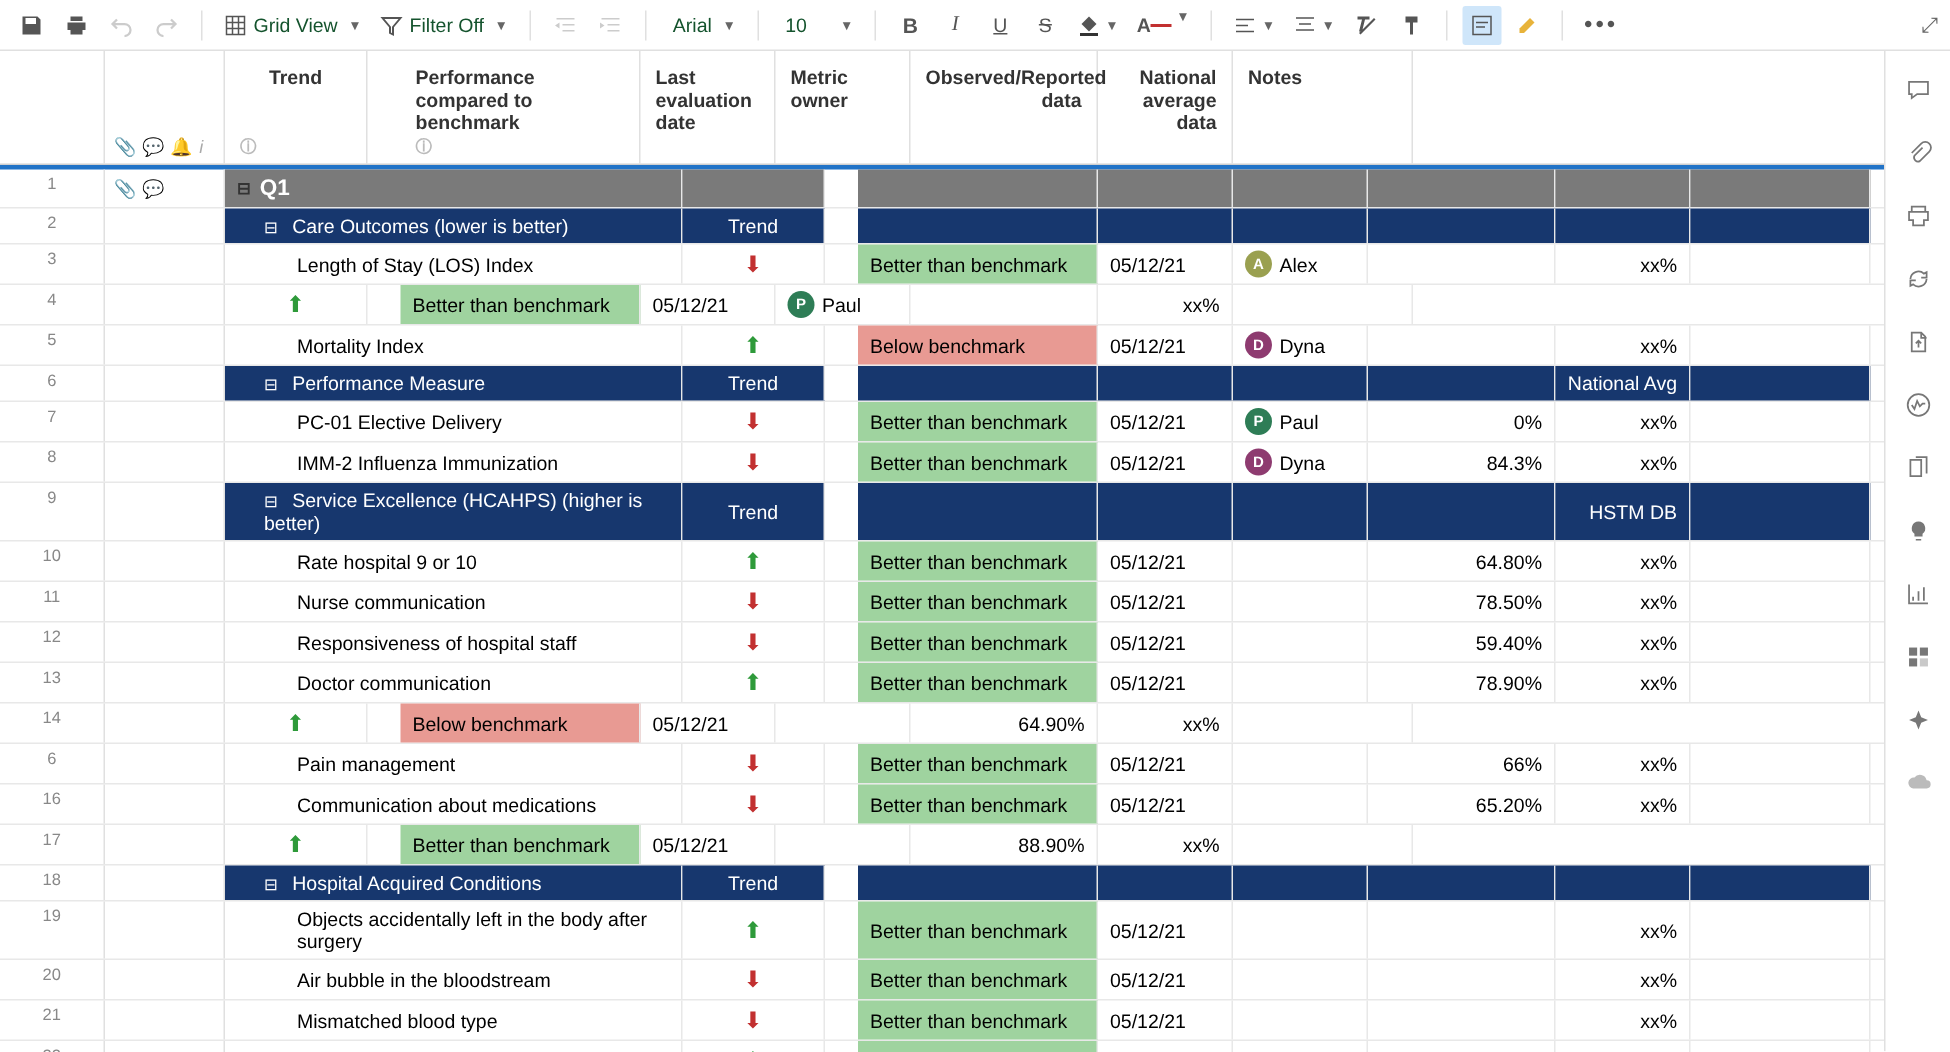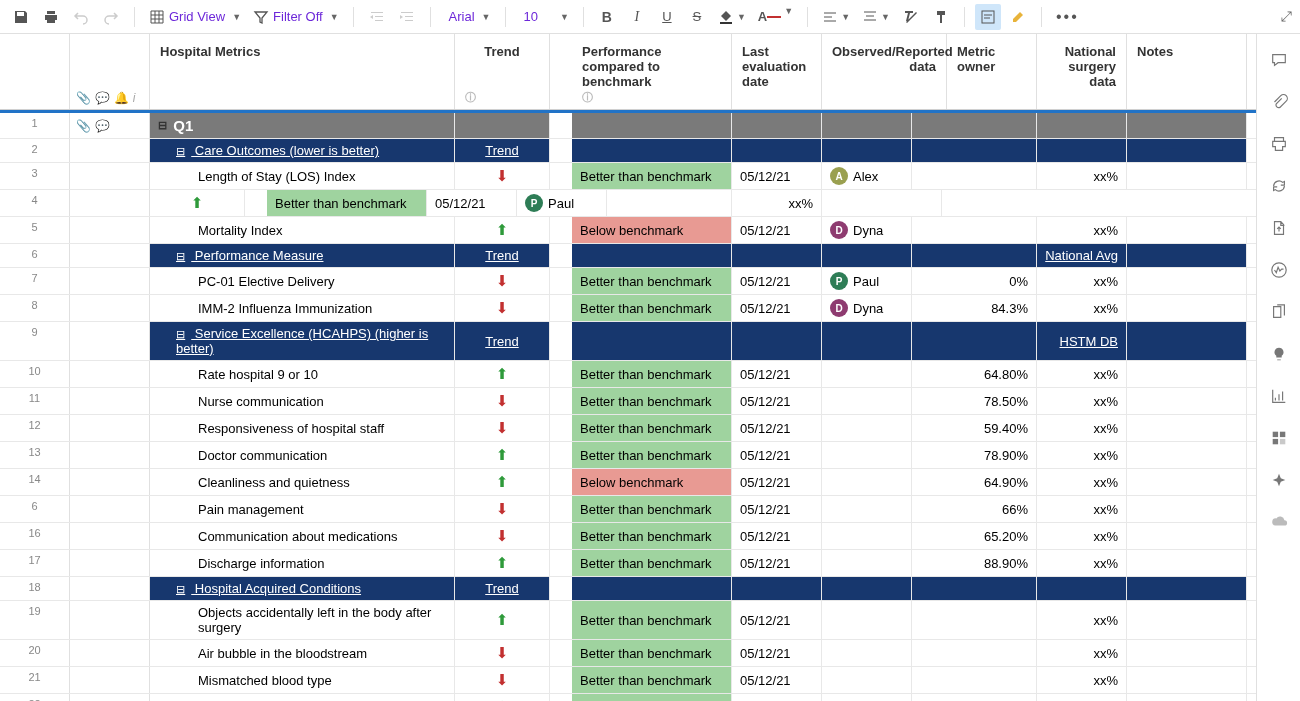--- a/index.html
+++ b/index.html
@@ -4,21 +4,21 @@
 <style>
 * { margin:0; padding:0; box-sizing:border-box; }
 body { font-family:Arial,sans-serif; font-size:12px; background:#fff; overflow:hidden; }
 .app { display:flex; flex-direction:column; height:701px; width:1300px; }
 .toolbar { display:flex; align-items:center; height:34px; border-bottom:1px solid #e0e0e0; padding:0 8px; gap:4px; }
 .tbtn { display:inline-flex; align-items:center; justify-content:center; height:26px; min-width:26px; padding:0 4px; border:none; background:transparent; cursor:pointer; color:#555; border-radius:2px; }
 .tbtn.active { background:#cfe6fa; }
 .tbtn.disabled { color:#ccc; }
 .tsep { width:1px; height:20px; background:#e0e0e0; margin:0 6px; }
 .tbtn svg { width:16px; height:16px; }
-.tlabel { font-size:13px; color:#6d28d9; padding:0 4px; }
+.tlabel { font-size:13px; color:#14532d; padding:0 4px; }
 .caret { font-size:9px; color:#666; margin-left:3px; }
 .body { display:flex; flex:1; overflow:hidden; }
 .sheet-area { flex:1; overflow:auto; position:relative; }
 .header-row { display:flex; background:#fff; border-bottom:1px solid #d0d0d0; position:sticky; top:0; z-index:2; }
 .rownum-head { width:70px; border-right:1px solid #e0e0e0; position:relative; }
 .row-bar { width:80px; border-right:1px solid #e0e0e0; position:relative; }
 .row-bar .icons { position:absolute; bottom:4px; left:6px; display:flex; gap:4px; color:#aaa; }
 .col-head { padding:10px 10px 20px 10px; font-weight:700; font-size:13px; color:#333; border-right:1px solid #e0e0e0; position:relative; }
 .col-head .info { position:absolute; bottom:4px; left:10px; color:#bbb; font-size:11px; }
 .c-metrics   { width:305px; }
@@ -29,21 +29,21 @@
 .c-obs       { width:125px; text-align:right; }
 .c-nat       { width:90px; text-align:right; }
 .c-notes     { width:120px; }
 .rows { }
 .row { display:flex; border-bottom:1px solid #e8e8e8; min-height:22px; }
 .rownum { width:70px; text-align:center; color:#888; font-size:11px; padding:4px 0; border-right:1px solid #e0e0e0; }
 .rowbar-cell { width:80px; border-right:1px solid #e0e0e0; display:flex; align-items:center; justify-content:flex-start; gap:4px; padding-left:6px; color:#3b7ed0; }
 .cell { padding:4px 8px; border-right:1px solid #e8e8e8; font-size:13px; display:flex; align-items:center; }
 .cell.right { justify-content:flex-end; }
 .section-q1 .cell { background:#7a7a7a; color:#fff; font-weight:700; font-size:15px; }
-.section-blue .cell { background:#17376e; color:#fff; font-weight:400;text-decoration:underline; }
+.section-blue .cell { background:#17376e; color:#fff; font-weight:400; }
 .section-blue .c-trend { text-align:center; justify-content:center; }
 .section-blue .collapse { color:#fff; margin-right:6px; font-size:11px; }
 .collapse { color:#333; margin-right:6px; font-size:11px; }
 .indent1 { padding-left:18px; }
 .indent2 { padding-left:40px; }
 .perf-green { background:#9fd39f !important; }
 .perf-red   { background:#e89a93 !important; }
 .trend-up { color:#2e9a3a; font-size:15px; }
 .trend-down { color:#c23030; font-size:15px; }
 .avatar { width:18px; height:18px; border-radius:50%; display:inline-flex; align-items:center; justify-content:center; font-size:10px; font-weight:700; color:#fff; margin-right:5px; }
@@ -188,27 +188,26 @@
       <div class="header-row">
         <div class="rownum-head"></div>
         <div class="row-bar">
           <div class="icons">
             <span>📎</span>
             <span>💬</span>
             <span>🔔</span>
             <span style="font-style:italic">i</span>
           </div>
         </div>
-        <div class="col-head c-metrics">Hospital Metrics</div>
         <div class="col-head c-trend"><span>Trend</span><span class="info">ⓘ</span></div>
         <div class="col-head c-perf"><span>Performance compared to benchmark</span><span class="info">ⓘ</span></div>
         <div class="col-head c-last">Last evaluation date</div>
+        <div class="col-head c-owner">Metric owner</div>
         <div class="col-head c-obs">Observed/Reported data</div>
-        <div class="col-head c-owner">Metric owner</div>
-        <div class="col-head c-nat">National surgery data</div>
+        <div class="col-head c-nat">National average data</div>
         <div class="col-head c-notes">Notes</div>
       </div>
       <div class="blue-bar"></div>
       <div class="rows" id="rows">
           <div class="row section-q1">
             <div class="rownum">1</div>
             <div class="rowbar-cell">
               <span>📎</span>
               <span>💬</span>
             </div>
@@ -400,23 +399,20 @@
             <div class="cell c-perf perf-green">Better than benchmark</div>
             <div class="cell c-last ">05/12/21</div>
             <div class="cell c-owner "></div>
             <div class="cell c-obs right">78.90%</div>
             <div class="cell c-nat right">xx%</div>
             <div class="cell c-notes "></div>
           </div>
           <div class="row">
             <div class="rownum">14</div>
             <div class="rowbar-cell"></div>
-            <div class="cell c-metrics ">
-              <span class="indent2">Cleanliness and quietness</span>
-            </div>
             <div class="cell c-trend " style="justify-content: center;">
               <span class="trend-up">⬆</span>
             </div>
             <div class="cell c-perf perf-red">Below benchmark</div>
             <div class="cell c-last ">05/12/21</div>
             <div class="cell c-owner "></div>
             <div class="cell c-obs right">64.90%</div>
             <div class="cell c-nat right">xx%</div>
             <div class="cell c-notes "></div>
           </div>
@@ -448,23 +444,20 @@
             <div class="cell c-perf perf-green">Better than benchmark</div>
             <div class="cell c-last ">05/12/21</div>
             <div class="cell c-owner "></div>
             <div class="cell c-obs right">65.20%</div>
             <div class="cell c-nat right">xx%</div>
             <div class="cell c-notes "></div>
           </div>
           <div class="row">
             <div class="rownum">17</div>
             <div class="rowbar-cell"></div>
-            <div class="cell c-metrics ">
-              <span class="indent2">Discharge information</span>
-            </div>
             <div class="cell c-trend " style="justify-content: center;">
               <span class="trend-up">⬆</span>
             </div>
             <div class="cell c-perf perf-green">Better than benchmark</div>
             <div class="cell c-last ">05/12/21</div>
             <div class="cell c-owner "></div>
             <div class="cell c-obs right">88.90%</div>
             <div class="cell c-nat right">xx%</div>
             <div class="cell c-notes "></div>
           </div>

